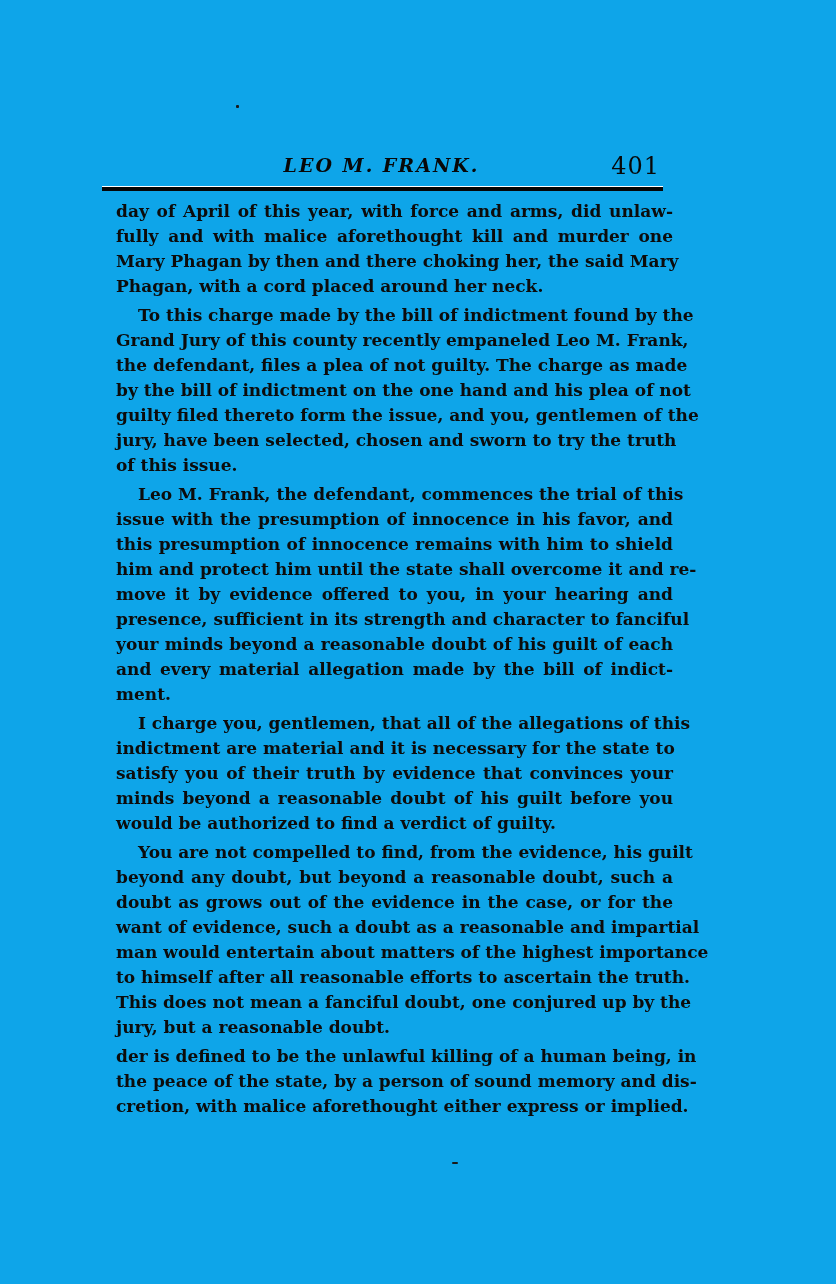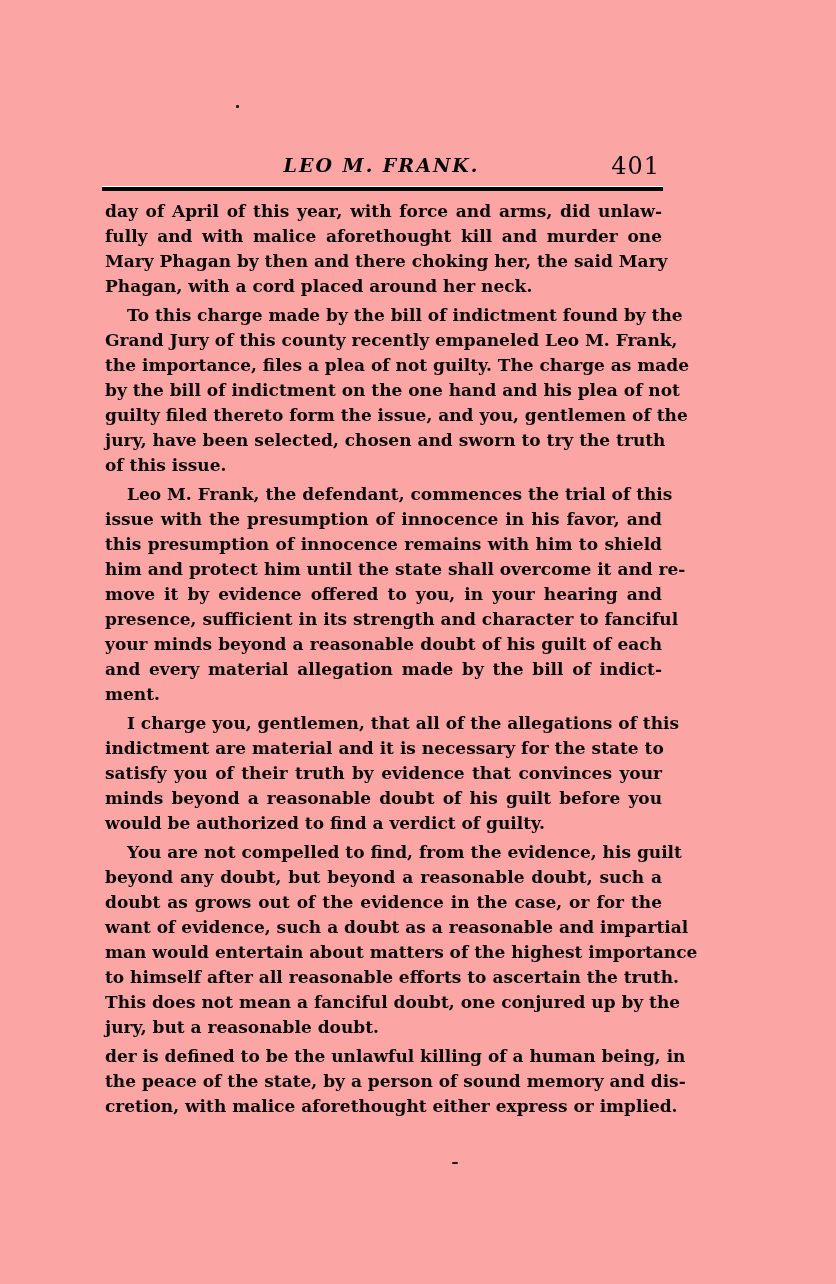--- a/index.html
+++ b/index.html
@@ -4,21 +4,21 @@
 <style>
   html, body {
     margin: 0;
     padding: 0;
     background: #e8e8e8;
   }
   .page {
     position: relative;
     width: 836px;
     height: 1284px;
-    background: #fca5a5;
+    background: #0ea5e9;
     overflow: hidden;
     font-family: "DejaVu Serif", "Liberation Serif", serif;
     color: #0d0d0d;
   }
   
   .running-head {
     position: absolute;
     left: 103px;
     top: 154px;
     width: 557px;
@@ -49,21 +49,21 @@
     top: 186px;
     width: 561px;
     height: 5px;
     background: #060606;
     border-top: 1px solid #fff;
     box-sizing: border-box;
   }
   
   .body-text {
     position: absolute;
-    left: 105px;
+    left: 116px;
     top: 199px;
     width: 557px;
     font-size: 17px;
     font-weight: bold;
     color: #0c0c0c;
   }
   .para { margin: 0 0 4px 0; }
   .line {
     height: 25px;
     line-height: 25px;
@@ -99,21 +99,21 @@
   <div class="body-text" id="body-text">
       <div class="para">
         <div class="line">day of April of this year, with force and arms, did unlaw-</div>
         <div class="line">fully and with malice aforethought kill and murder one</div>
         <div class="line">Mary Phagan by then and there choking her, the said Mary</div>
         <div class="line last">Phagan, with a cord placed around her neck.</div>
       </div>
       <div class="para">
         <div class="line indent">To this charge made by the bill of indictment found by the</div>
         <div class="line">Grand Jury of this county recently empaneled Leo M. Frank,</div>
-        <div class="line">the importance, files a plea of not guilty. The charge as made</div>
+        <div class="line">the defendant, files a plea of not guilty. The charge as made</div>
         <div class="line">by the bill of indictment on the one hand and his plea of not</div>
         <div class="line">guilty filed thereto form the issue, and you, gentlemen of the</div>
         <div class="line">jury, have been selected, chosen and sworn to try the truth</div>
         <div class="line last">of this issue.</div>
       </div>
       <div class="para">
         <div class="line indent">Leo M. Frank, the defendant, commences the trial of this</div>
         <div class="line">issue with the presumption of innocence in his favor, and</div>
         <div class="line">this presumption of innocence remains with him to shield</div>
         <div class="line">him and protect him until the state shall overcome it and re-</div>

